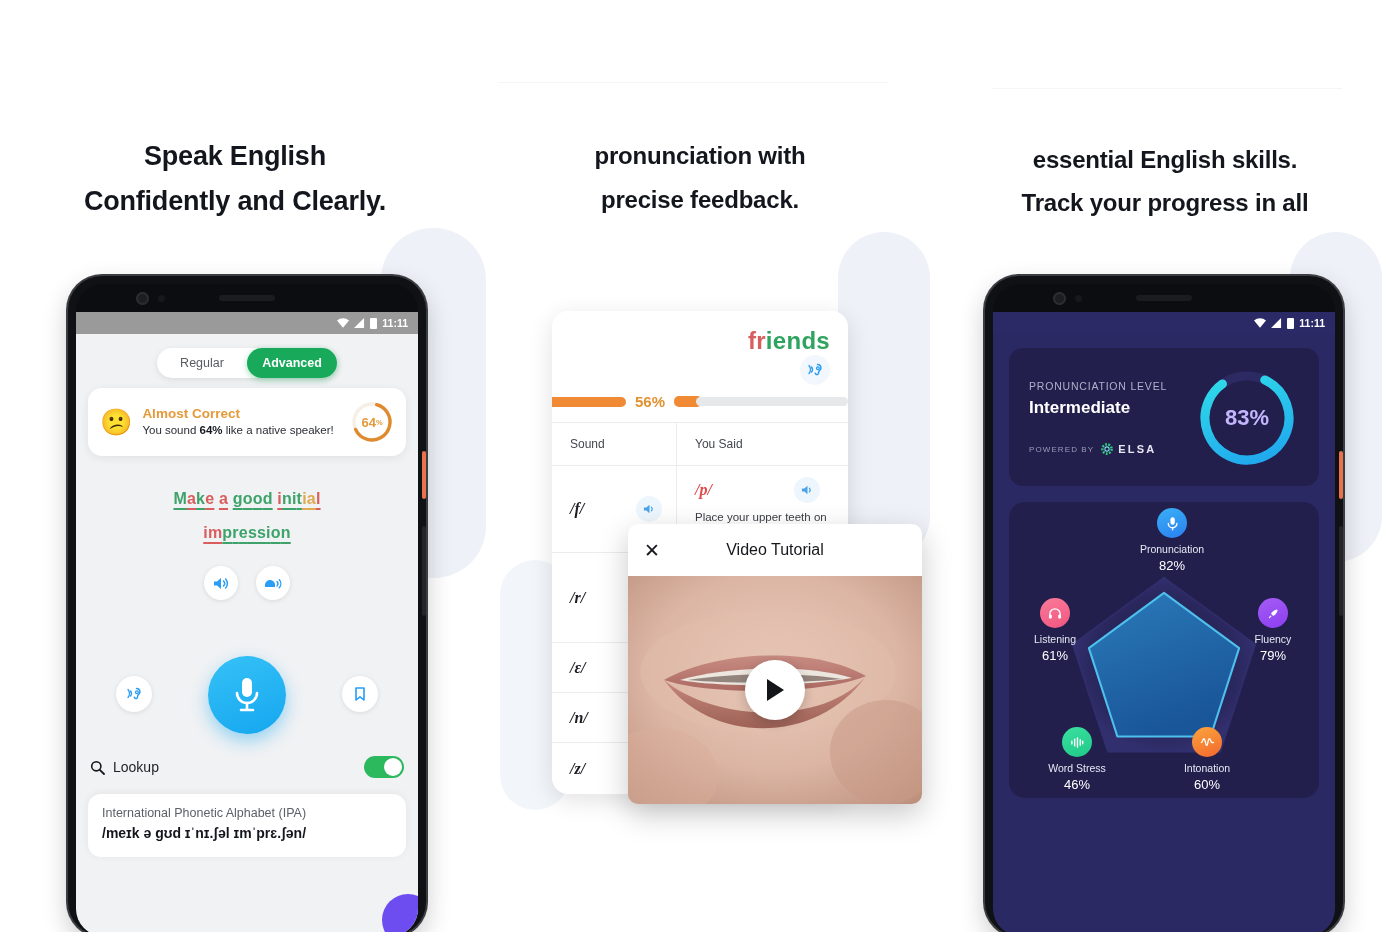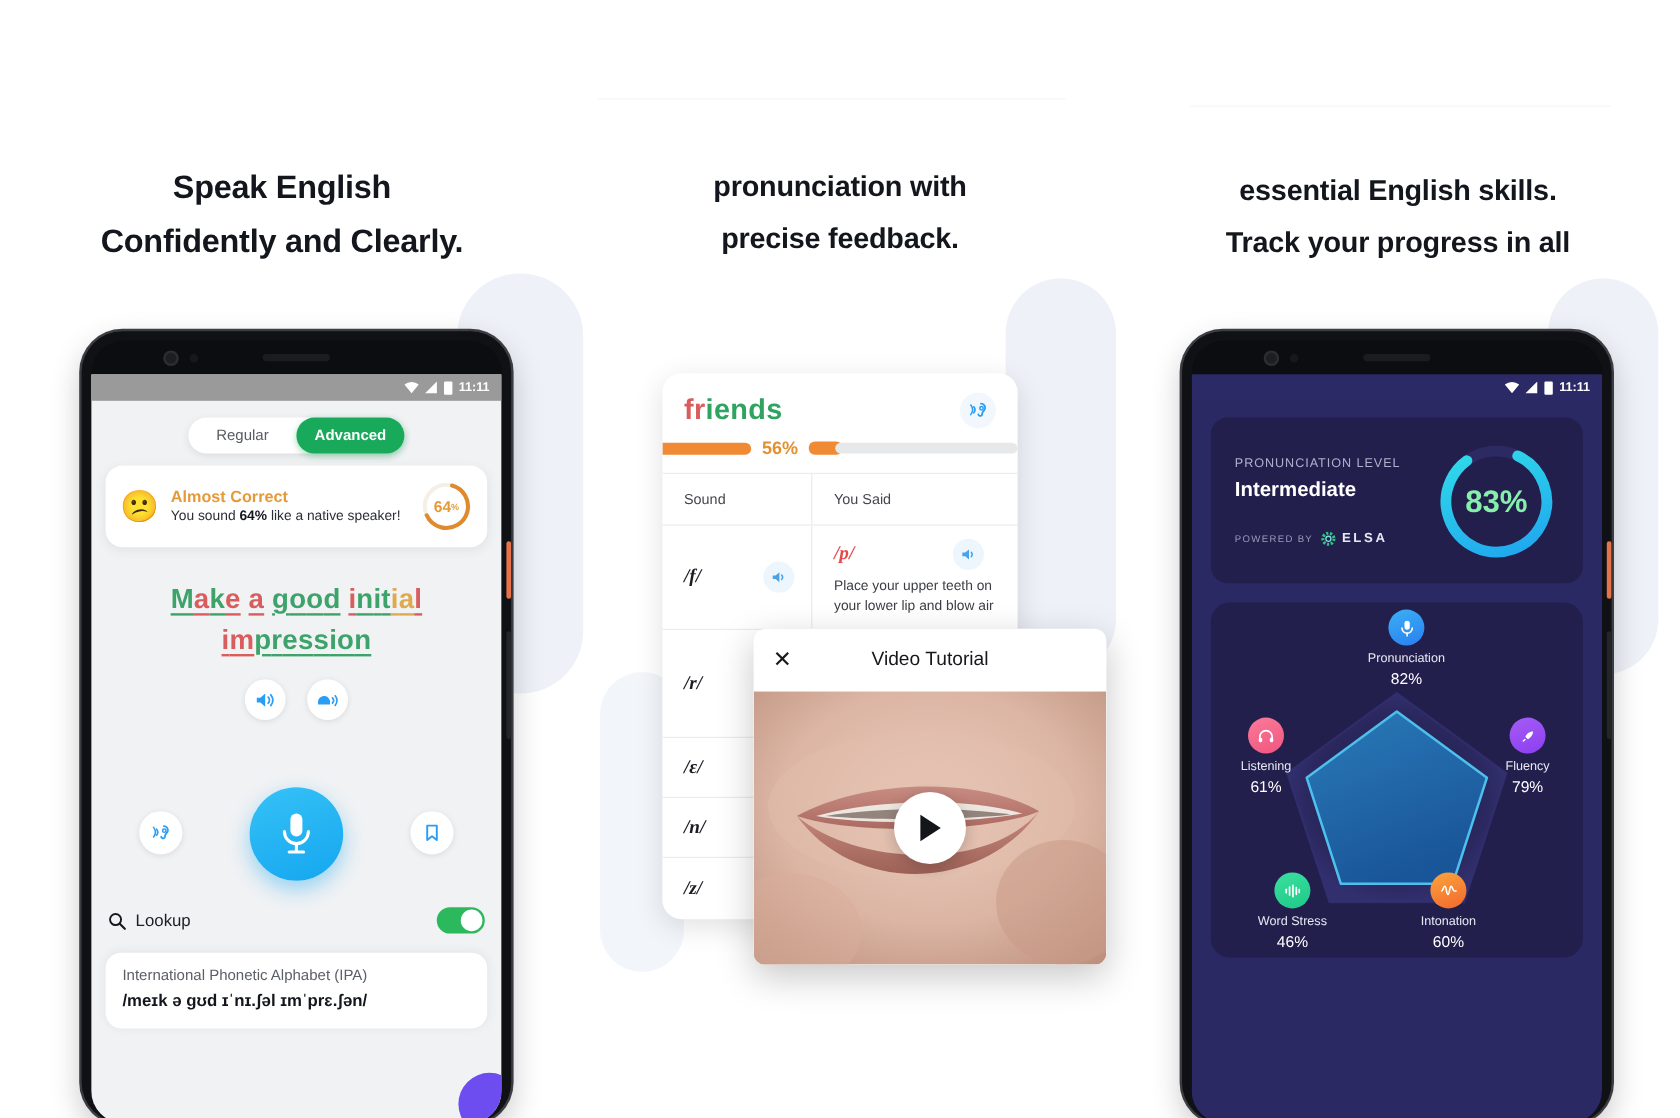--- a/index.html
+++ b/index.html
@@ -80,21 +80,21 @@
   .emoji { font-size:26px; line-height:1; }
   .score-txt { flex:1; }
   .almost { color:#e59a3a; font-size:13.5px; font-weight:bold; margin-bottom:2px; }
   .sound-like { color:#2b2e34; font-size:11.5px; line-height:15px; }
   .sound-like b { color:#14161d; }
   .ring { width:44px; height:44px; position:relative; flex:0 0 44px; }
   .ring .pct { position:absolute; inset:0; display:flex; align-items:center; justify-content:center;
                font-size:13px; font-weight:bold; color:#e59a3a; }
   .ring .pct sup { font-size:7.5px; }
 
-  .sentence { text-align:center; margin:26px 14px 0; font-size:23px; font-weight:bold; line-height:34px;
+  .sentence { text-align:center; margin:26px 14px 0; font-size:16px; font-weight:bold; line-height:34px;
               letter-spacing:.2px; }
   .sentence span { text-decoration:underline; text-underline-offset:4px; text-decoration-thickness:2px; }
   .r { color:#d95d5d; }
 
   .icon-row { display:flex; justify-content:center; gap:18px; margin-top:16px; }
   .circ { width:34px; height:34px; border-radius:50%; background:#fff; box-shadow:0 1px 5px rgba(0,0,0,.10);
           display:flex; align-items:center; justify-content:center; }
 
   .mic-row { position:relative; margin-top:56px; height:78px; }
   .mic-btn { position:absolute; left:50%; top:0; transform:translateX(-50%);
@@ -115,21 +115,21 @@
               padding:12px 14px 16px; }
   .ipa-t { font-size:12.5px; color:#5b5f66; margin-bottom:5px; }
   .ipa-v { font-size:14px; color:#14161d; font-weight:bold; }
 
   .purple-dot { position:absolute; right:-16px; bottom:-10px; width:52px; height:52px; border-radius:50%;
                 background:#6d4df0; }
 
   
   .card2 { position:absolute; left:552px; top:311px; width:296px; background:#fff; border-radius:16px;
            box-shadow:0 6px 24px rgba(0,0,0,.12); overflow:hidden; }
-  .c2-head { padding:16px 18px 6px; display:flex; align-items:center; }
+  .c2-head { padding:16px 18px 6px; display:flex; align-items:flex-end;flex-direction:column; }
   .word { font-size:24px; font-weight:bold; letter-spacing:.3px; }
   .ear-ic { margin-left:auto; width:30px; height:30px; border-radius:50%; background:#f2f7fd;
             display:flex; align-items:center; justify-content:center; }
   .prog-row { display:flex; align-items:center; padding:2px 0 0 0; }
   .bar-l { height:10px; background:#f08a35; border-radius:0 5px 5px 0; }
   .bar-pct { font-size:15px; font-weight:bold; color:#e1912f; margin:0 9px; }
   .bar-knob { width:28px; height:11px; background:#f08a35; border-radius:5px; }
   .bar-rest { flex:1; height:9px; background:#e7e8ea; border-radius:5px; margin-left:-6px; }
   .c2-divider { height:1px; background:#ececee; margin-top:12px; }
   .c2-tablehead { display:flex; font-size:12px; color:#44474d; }
@@ -166,21 +166,21 @@
   .p3-card { margin:14px 16px 0; background:#221f4d; border-radius:14px; padding:18px 20px 16px;
              display:flex; align-items:center; }
   .p3-left { flex:1; }
   .p3-lbl { color:#aeb0cd; font-size:10.5px; letter-spacing:.8px; margin-bottom:6px; }
   .p3-lvl { color:#fff; font-size:17px; font-weight:bold; }
   .p3-pw { margin-top:24px; display:flex; align-items:center; color:#9a9cbb; font-size:8px; letter-spacing:1.1px; }
   .elsa-gear { width:14px; height:14px; margin:0 4px 0 6px; }
   .elsa-txt { color:#e6e7f2; font-size:11px; font-weight:bold; letter-spacing:2.2px; }
   .donut { width:104px; height:104px; position:relative; flex:0 0 104px; }
   .donut .dv { position:absolute; inset:0; display:flex; align-items:center; justify-content:center;
-               color:#86efac; font-size:26px; font-weight:bold; }
+               color:#c4b5fd; font-size:22px; font-weight:bold; }
 
   .radar-card { margin:16px 16px 0; background:#221f4d; border-radius:16px; height:296px; position:relative; }
   .skill { position:absolute; text-align:center; width:96px; }
   .skill .sic { width:30px; height:30px; border-radius:50%; margin:0 auto 5px;
                 display:flex; align-items:center; justify-content:center; }
   .skill .sn { color:#e7e8f4; font-size:10.5px; line-height:13px; }
   .skill .sv { color:#fff; font-size:13px; font-weight:normal; margin-top:2px; }
 
   svg { display:block; }
 </style>

